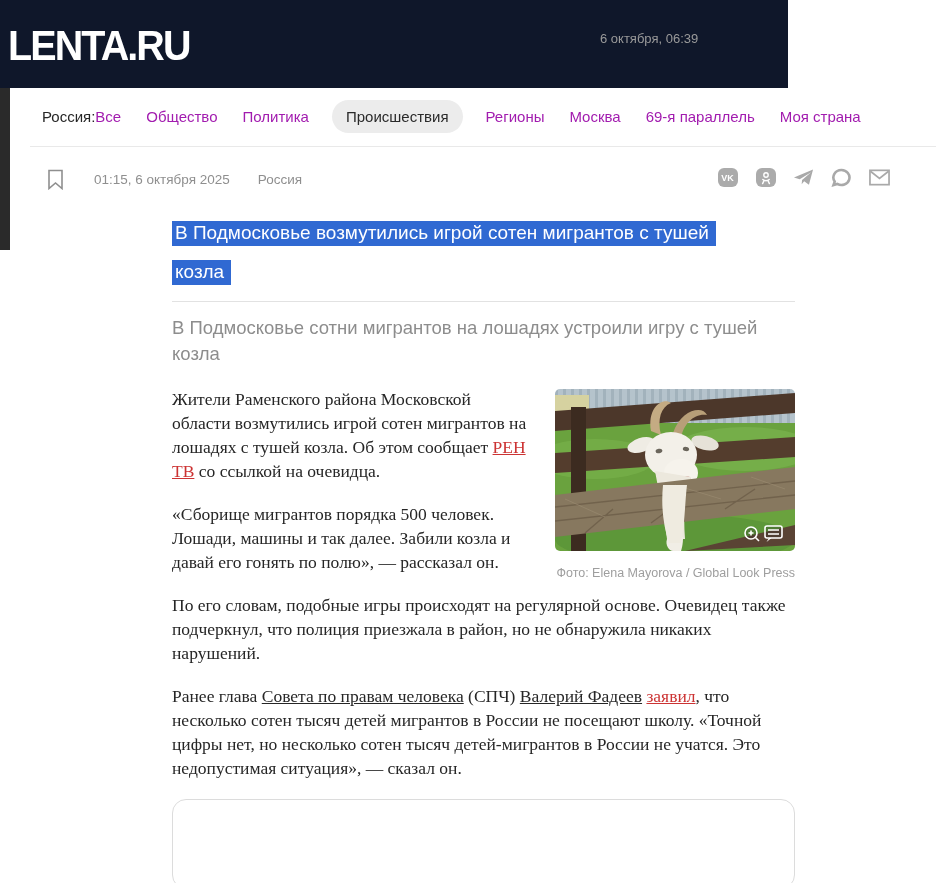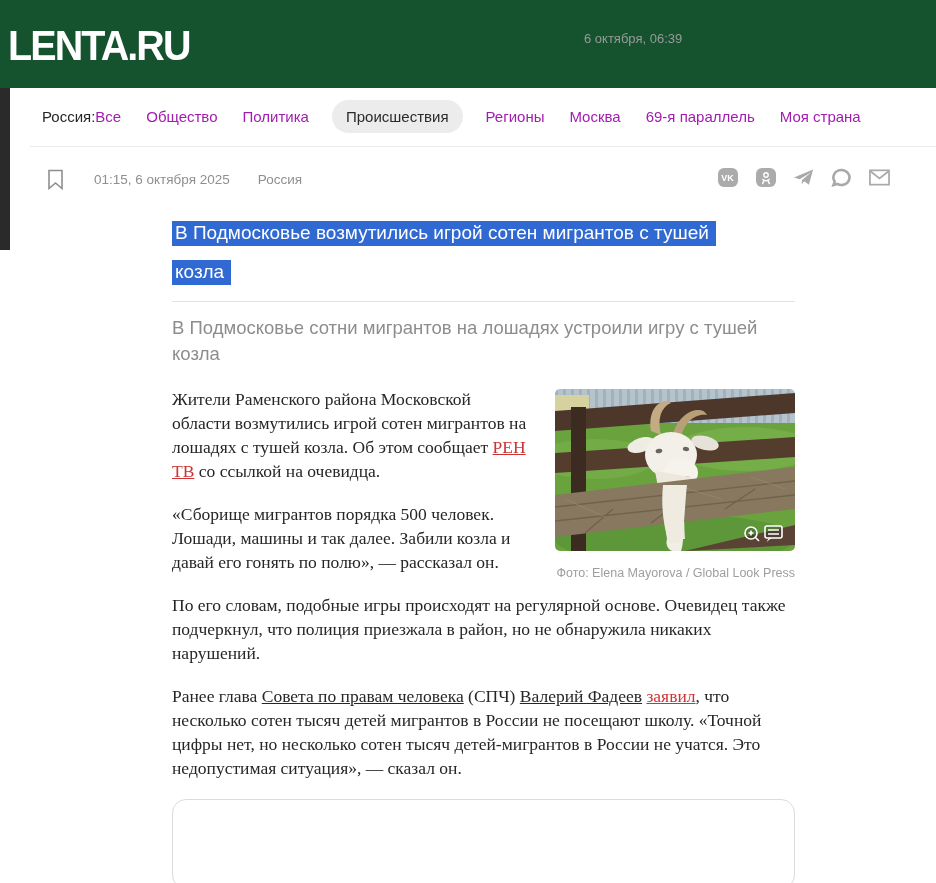--- a/index.html
+++ b/index.html
@@ -1,23 +1,23 @@
 <!DOCTYPE html>
 <html lang="ru"><head>
 <meta charset="utf-8">
 <style>
   * { box-sizing: border-box; margin: 0; padding: 0; }
   html,body { width:936px; height:883px; overflow:hidden; background:#fff;
               font-family:"Liberation Sans", sans-serif; }
   
-  .topbar { position:absolute; left:0; top:0; width:936px; height:88px; background:#14532d; z-index:1; }
+  .topbar { position:absolute; left:0; top:0; width:788px; height:88px; background:#0f172a; z-index:1; }
   .left-strip { position:absolute; left:0; top:88px; width:10px; height:162px; background:#2a2a2a; z-index:1; }
   .logo { position:absolute; left:8px; top:22px; color:#fff; font-size:42px; font-weight:bold;
           letter-spacing:-2px; transform:scaleX(.94); transform-origin:left center; }
-  .topbar-date { position:absolute; left:584px; top:31px; color:#9a9a9a; font-size:13px;text-align:right; }
+  .topbar-date { position:absolute; left:600px; top:31px; color:#9a9a9a; font-size:13px;text-align:right; }
   
   .card { position:absolute; left:10px; top:88px; right:0; bottom:0; background:#fff;
           border-top-left-radius:10px; z-index:2; }
   
   .nav-row { display:flex; align-items:center; padding:20px 0 0 32px; font-size:15px; }
   .nav-region { color:#262626; }
   .nav-item { color:#a21caf; cursor:pointer; white-space:nowrap; }
   .nav-item.active { background:#ececec; color:#2a2a2a; border-radius:17px; padding:8px 14px; margin:-8px -2px; }
   .divider-full { height:1px; background:#e9e9e9; margin:21px 0 0 20px; }
   

